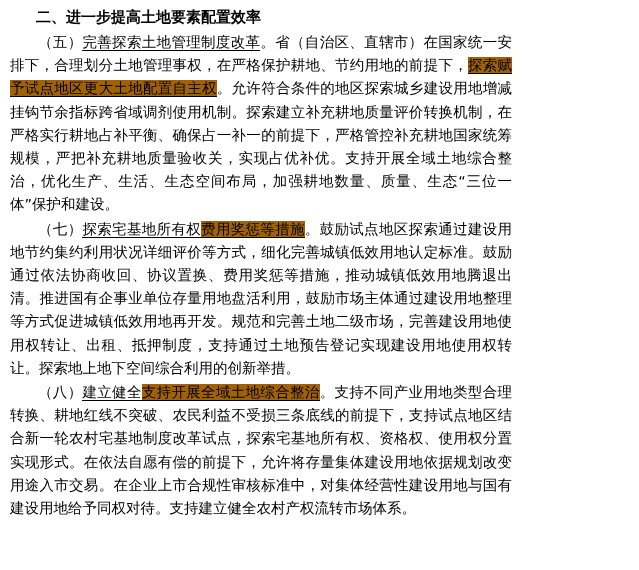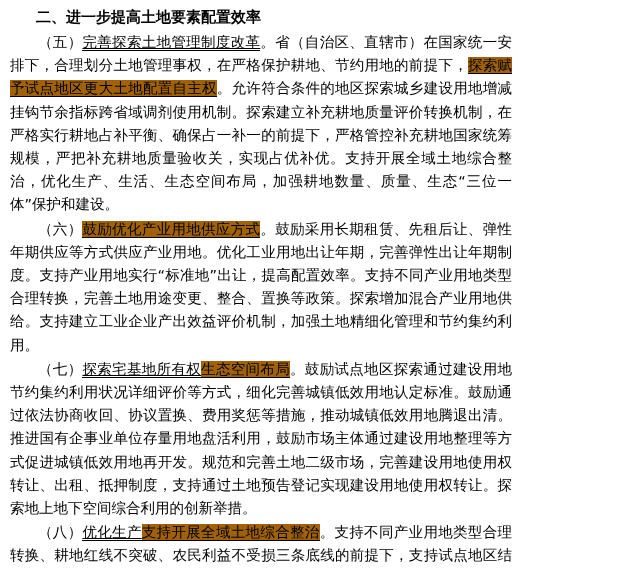--- a/index.html
+++ b/index.html
@@ -32,31 +32,29 @@
   .para {
     font-size: 14.5px;
     line-height: 23.2px;
     text-align: justify;
     text-justify: inter-ideograph;
     margin: 0 0 1px 0;
     text-indent: 28px;
   }
   .u {
     border-bottom: 1px solid #000;
-    text-decoration: underline;
   }
   .hl-u {
     background: #a16207;
     border-bottom: 1px solid #000000;
   }
 </style>
 </head>
 <body>
 
 <div class="page">
   <div class="section-title">二、进一步提高土地要素配置效率</div>
   <div id="body-text">
       <div class="para"><span>（五）</span><span class="u">完善探索土地管理制度改革</span><span>。省（自治区、直辖市）在国家统一安排下，合理划分土地管理事权，在严格保护耕地、节约用地的前提下，</span><span class="hl-u">探索赋予试点地区更大土地配置自主权</span><span>。允许符合条件的地区探索城乡建设用地增减挂钩节余指标跨省域调剂使用机制。探索建立补充耕地质量评价转换机制，在严格实行耕地占补平衡、确保占一补一的前提下，严格管控补充耕地国家统筹规模，严把补充耕地质量验收关，实现占优补优。支持开展全域土地综合整治，优化生产、生活、生态空间布局，加强耕地数量、质量、生态“三位一体”保护和建设。</span></div>
-      <div class="para"><span>（六）</span><span class="hl-u">鼓励优化产业用地供应方式</span><span>。鼓励采用长期租赁、先租后让、弹性年期供应等方式供应产业用地。优化工业用地出让年期，完善弹性出让年期制度。支持产业用地实行“标准地”出让，提高配置效率。支持不同产业用地类型合理转换，完善土地用途变更、整合、置换等政策。探索增加混合产业用地供给。支持建立工业企业产出效益评价机制，加强土地精细化管理和节约集约利用。</span></div>
-      <div class="para"><span>（七）</span><span class="u">探索宅基地所有权</span><span class="hl-u">生态空间布局</span><span>。鼓励试点地区探索通过建设用地节约集约利用状况详细评价等方式，细化完善城镇低效用地认定标准。鼓励通过依法协商收回、协议置换、费用奖惩等措施，推动城镇低效用地腾退出清。推进国有企事业单位存量用地盘活利用，鼓励市场主体通过建设用地整理等方式促进城镇低效用地再开发。规范和完善土地二级市场，完善建设用地使用权转让、出租、抵押制度，支持通过土地预告登记实现建设用地使用权转让。探索地上地下空间综合利用的创新举措。</span></div>
-      <div class="para"><span>（八）</span><span class="u">优化生产</span><span class="hl-u">支持开展全域土地综合整治</span><span>。支持不同产业用地类型合理转换、耕地红线不突破、农民利益不受损三条底线的前提下，支持试点地区结合新一轮农村宅基地制度改革试点，探索宅基地所有权、资格权、使用权分置实现形式。在依法自愿有偿的前提下，允许将存量集体建设用地依据规划改变用途入市交易。在企业上市合规性审核标准中，对集体经营性建设用地与国有建设用地给予同权对待。支持建立健全农村产权流转市场体系。</span></div>
+      <div class="para"><span>（七）</span><span class="u">探索宅基地所有权</span><span class="hl-u">费用奖惩等措施</span><span>。鼓励试点地区探索通过建设用地节约集约利用状况详细评价等方式，细化完善城镇低效用地认定标准。鼓励通过依法协商收回、协议置换、费用奖惩等措施，推动城镇低效用地腾退出清。推进国有企事业单位存量用地盘活利用，鼓励市场主体通过建设用地整理等方式促进城镇低效用地再开发。规范和完善土地二级市场，完善建设用地使用权转让、出租、抵押制度，支持通过土地预告登记实现建设用地使用权转让。探索地上地下空间综合利用的创新举措。</span></div>
+      <div class="para"><span>（八）</span><span class="u">建立健全</span><span class="hl-u">支持开展全域土地综合整治</span><span>。支持不同产业用地类型合理转换、耕地红线不突破、农民利益不受损三条底线的前提下，支持试点地区结合新一轮农村宅基地制度改革试点，探索宅基地所有权、资格权、使用权分置实现形式。在依法自愿有偿的前提下，允许将存量集体建设用地依据规划改变用途入市交易。在企业上市合规性审核标准中，对集体经营性建设用地与国有建设用地给予同权对待。支持建立健全农村产权流转市场体系。</span></div>
     </div>
 </div>
 
 </body></html>

